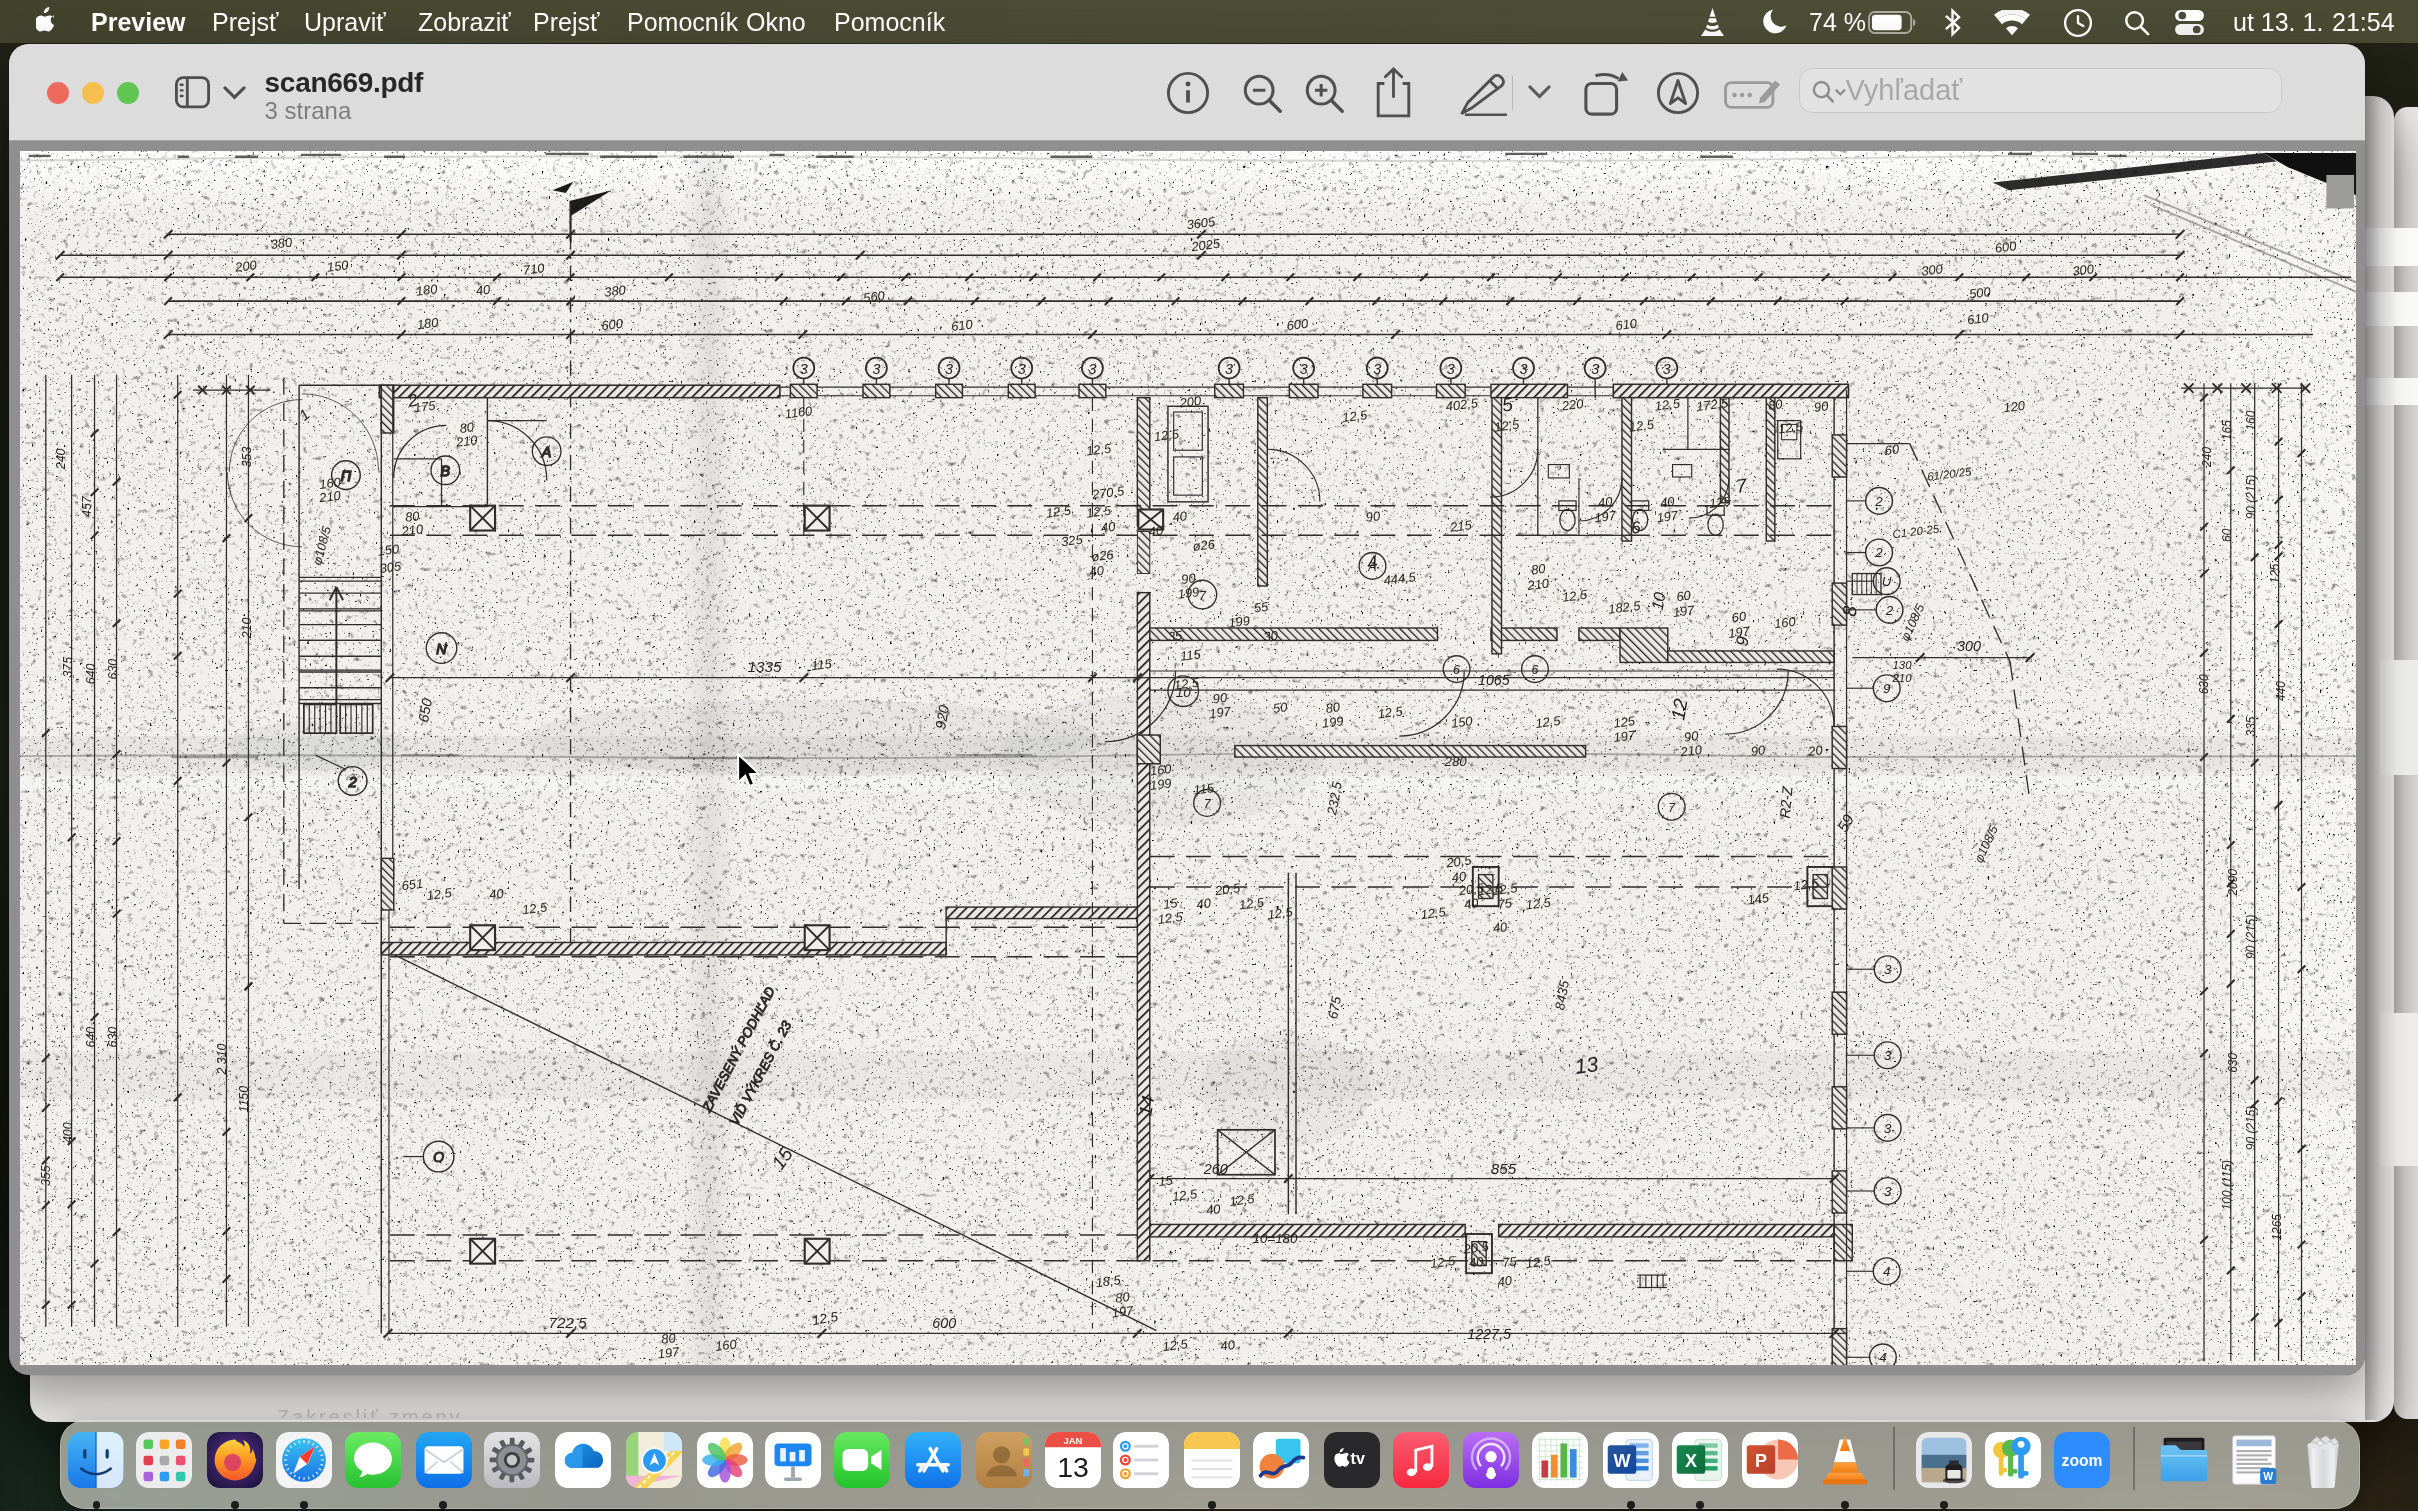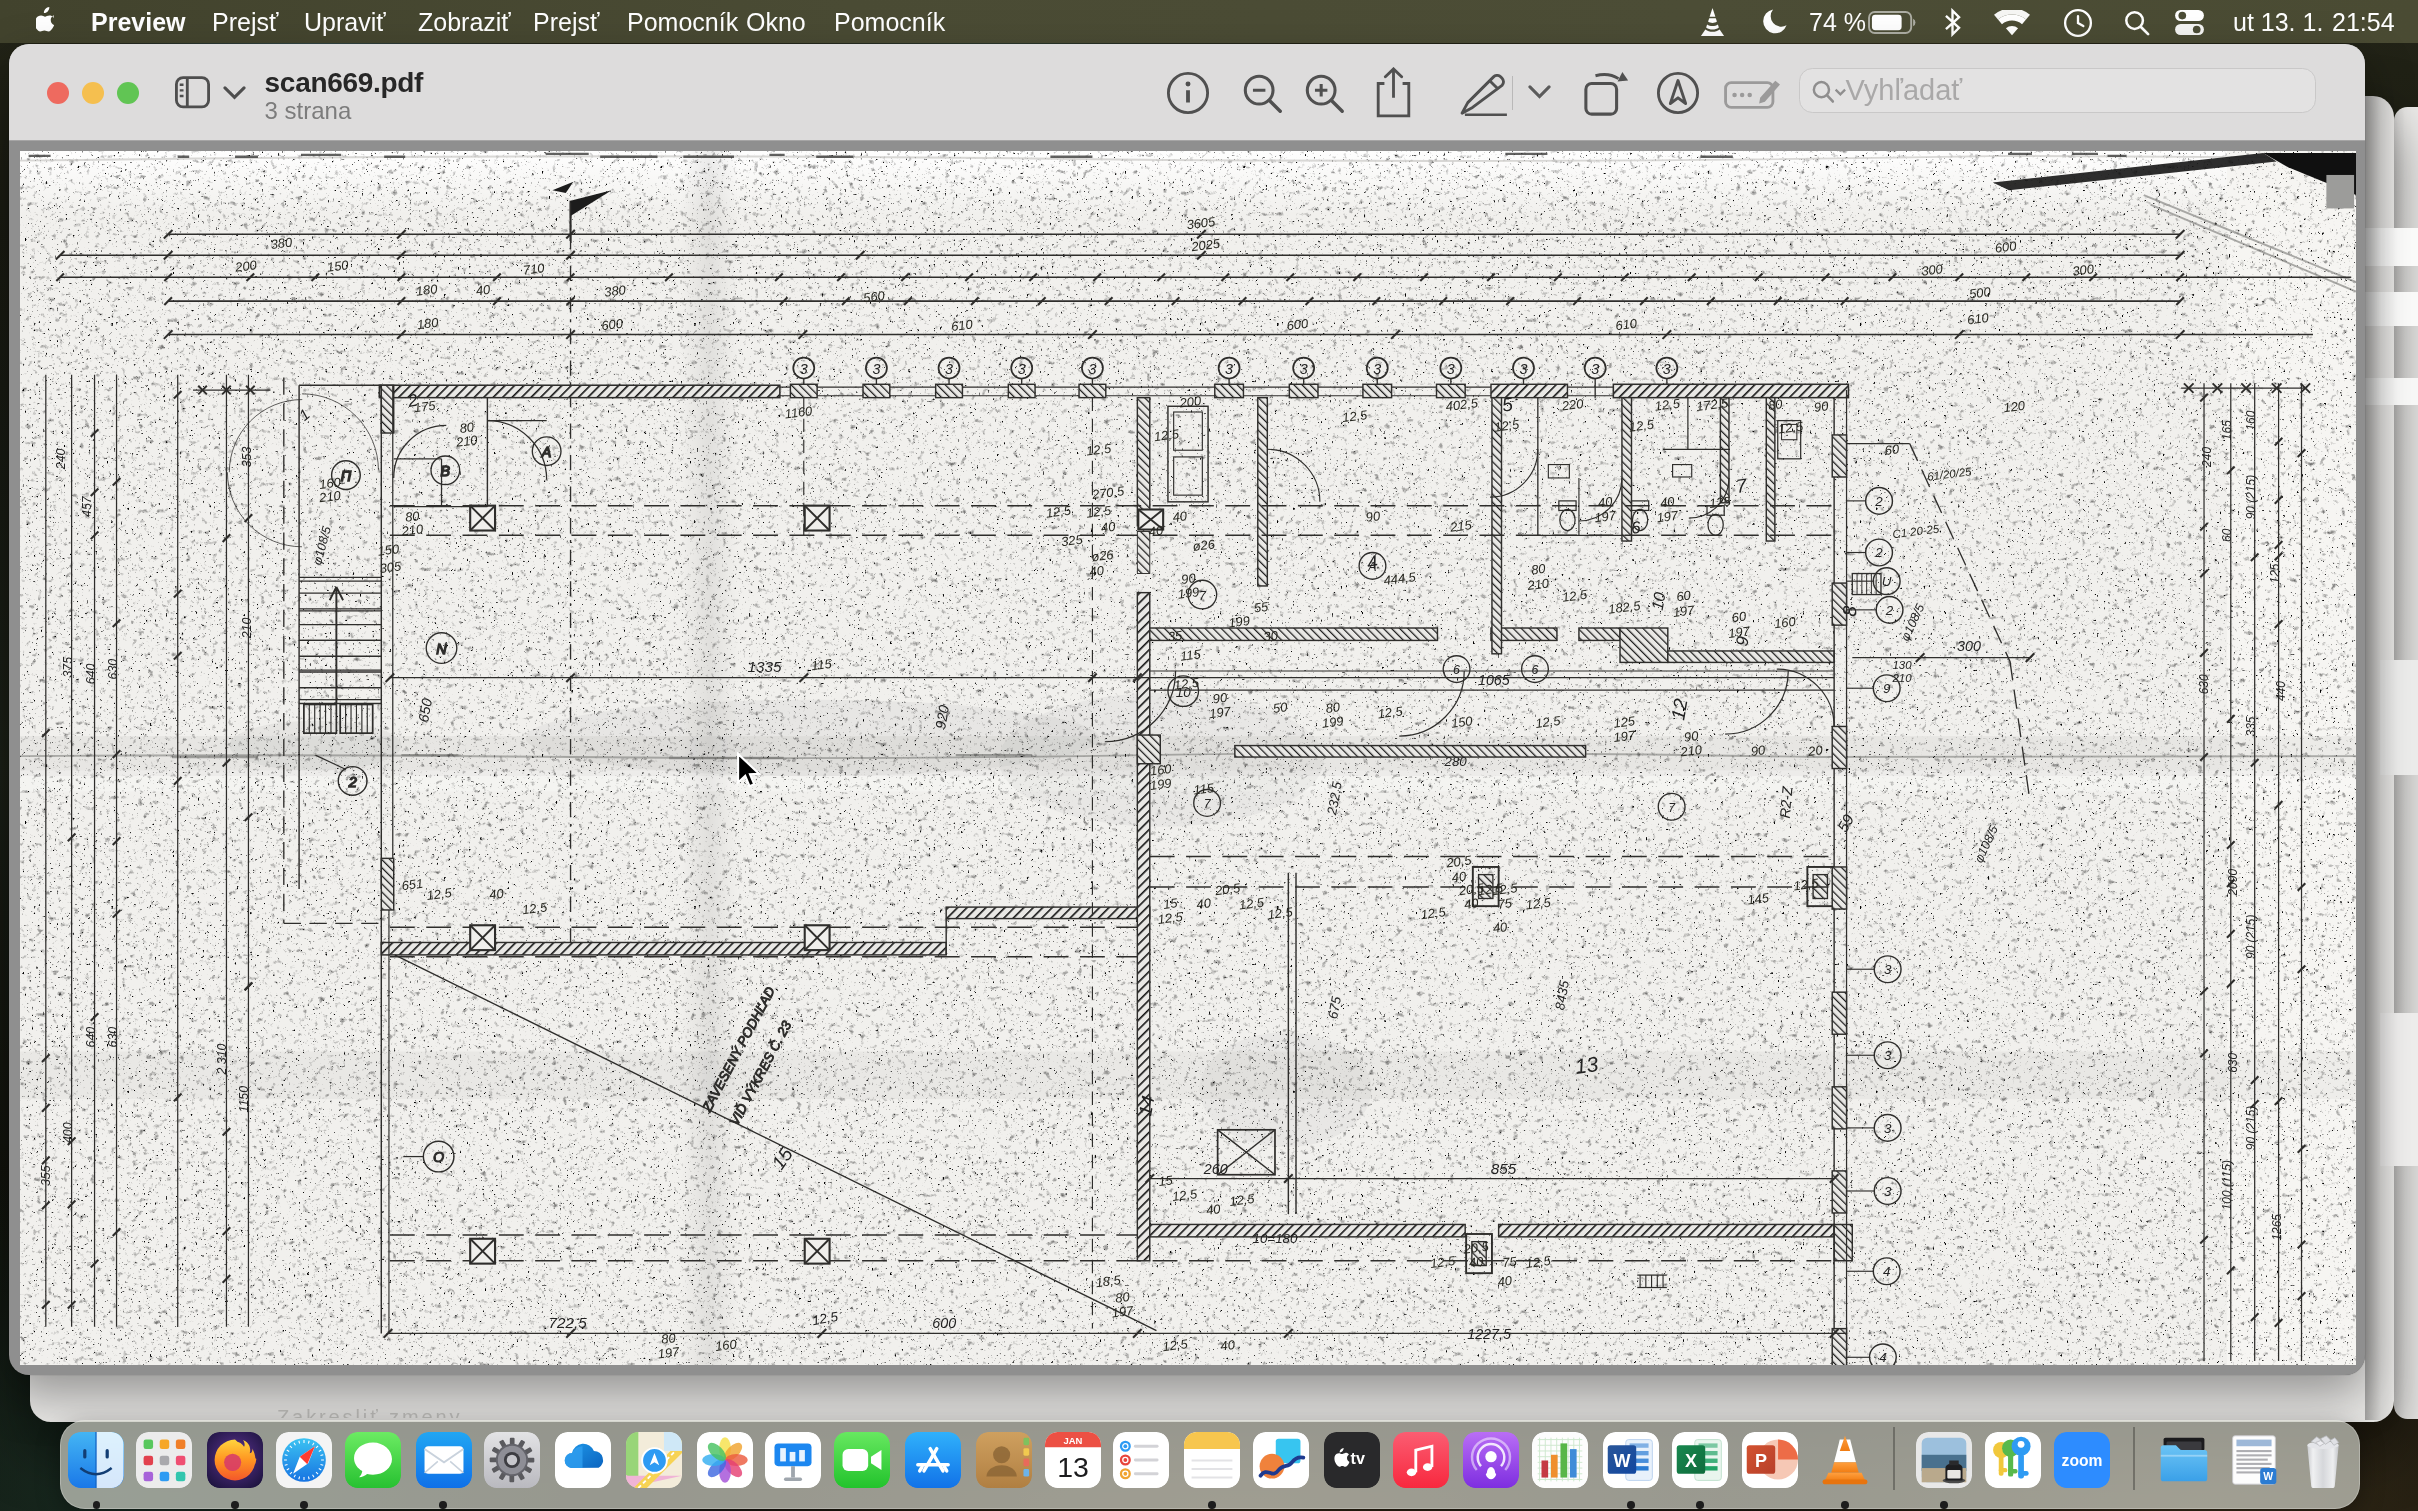--- a/index.html
+++ b/index.html
@@ -24,21 +24,21 @@
 #bgwin2{position:absolute;left:2394px;top:107px;width:25px;height:1312px;background:linear-gradient(90deg,#dddcda,#efeeec 45%);border-radius:13.4px 0 0 13.4px;}
 #bgwin1{position:absolute;left:30px;top:96px;width:2364px;height:1326px;background:#e7e6e4;border-radius:21px;box-shadow:0 25px 57px rgba(0,0,0,.5);}
 
 #mainwin{position:absolute;left:8.6px;top:44px;width:2356px;height:1331px;border-radius:20px;background:#8f8f8f;box-shadow:0 19px 48px rgba(0,0,0,.36), 0 0 1px rgba(0,0,0,.5);overflow:hidden;text-align:right;}
 #toolbar{position:absolute;left:0;top:0;width:100%;height:96px;background:#dddcdc;border-bottom:1.9px solid #a6a5a5;}
 .tl{position:absolute;top:38px;width:22px;height:22px;border-radius:50%;}
 #paper{position:absolute;left:11.5px;top:107px;width:2336px;height:1214px;background:#f2f1ee;}
 
 #wtitle{position:absolute;left:256px;top:23px;font-size:28px;letter-spacing:-0.3px;font-weight:700;color:#272727;}
 #wsub{position:absolute;left:256px;top:53px;font-size:24px;color:#7c7c7c;}
-#searchf{position:absolute;left:1790px;top:24px;width:481px;height:43px;border:1.9px solid #c9c8c8;border-radius:13.4px;background:#e3e2e2;padding-left:34px;}
+#searchf{position:absolute;left:1790px;top:24px;width:481px;height:43px;border:1.9px solid #c9c8c8;border-radius:13.4px;background:#e3e2e2;}
 #searchf span{position:absolute;left:46px;top:4.8px;font-size:29px;color:#a9a8a8;}
 
 #dock{position:absolute;left:60px;top:1420px;width:2300px;height:89px;border-radius:25px;background:rgba(208,210,200,.70);box-shadow:inset 0 0 0 1px rgba(255,255,255,.25), 0 5.7px 23px rgba(0,0,0,.35);}
 .dicon{position:absolute;top:11.5px;width:56px;height:56px;border-radius:12.4px;}
 .ddot{position:absolute;top:81px;width:7.6px;height:7.6px;border-radius:50%;background:#1d1d1d;}
 .dsep{position:absolute;top:6.7px;width:1.9px;height:63px;background:rgba(60,60,55,.45);}
 </style></head>
 <body>
 <div id="stage">
   <div id="wall"></div>

